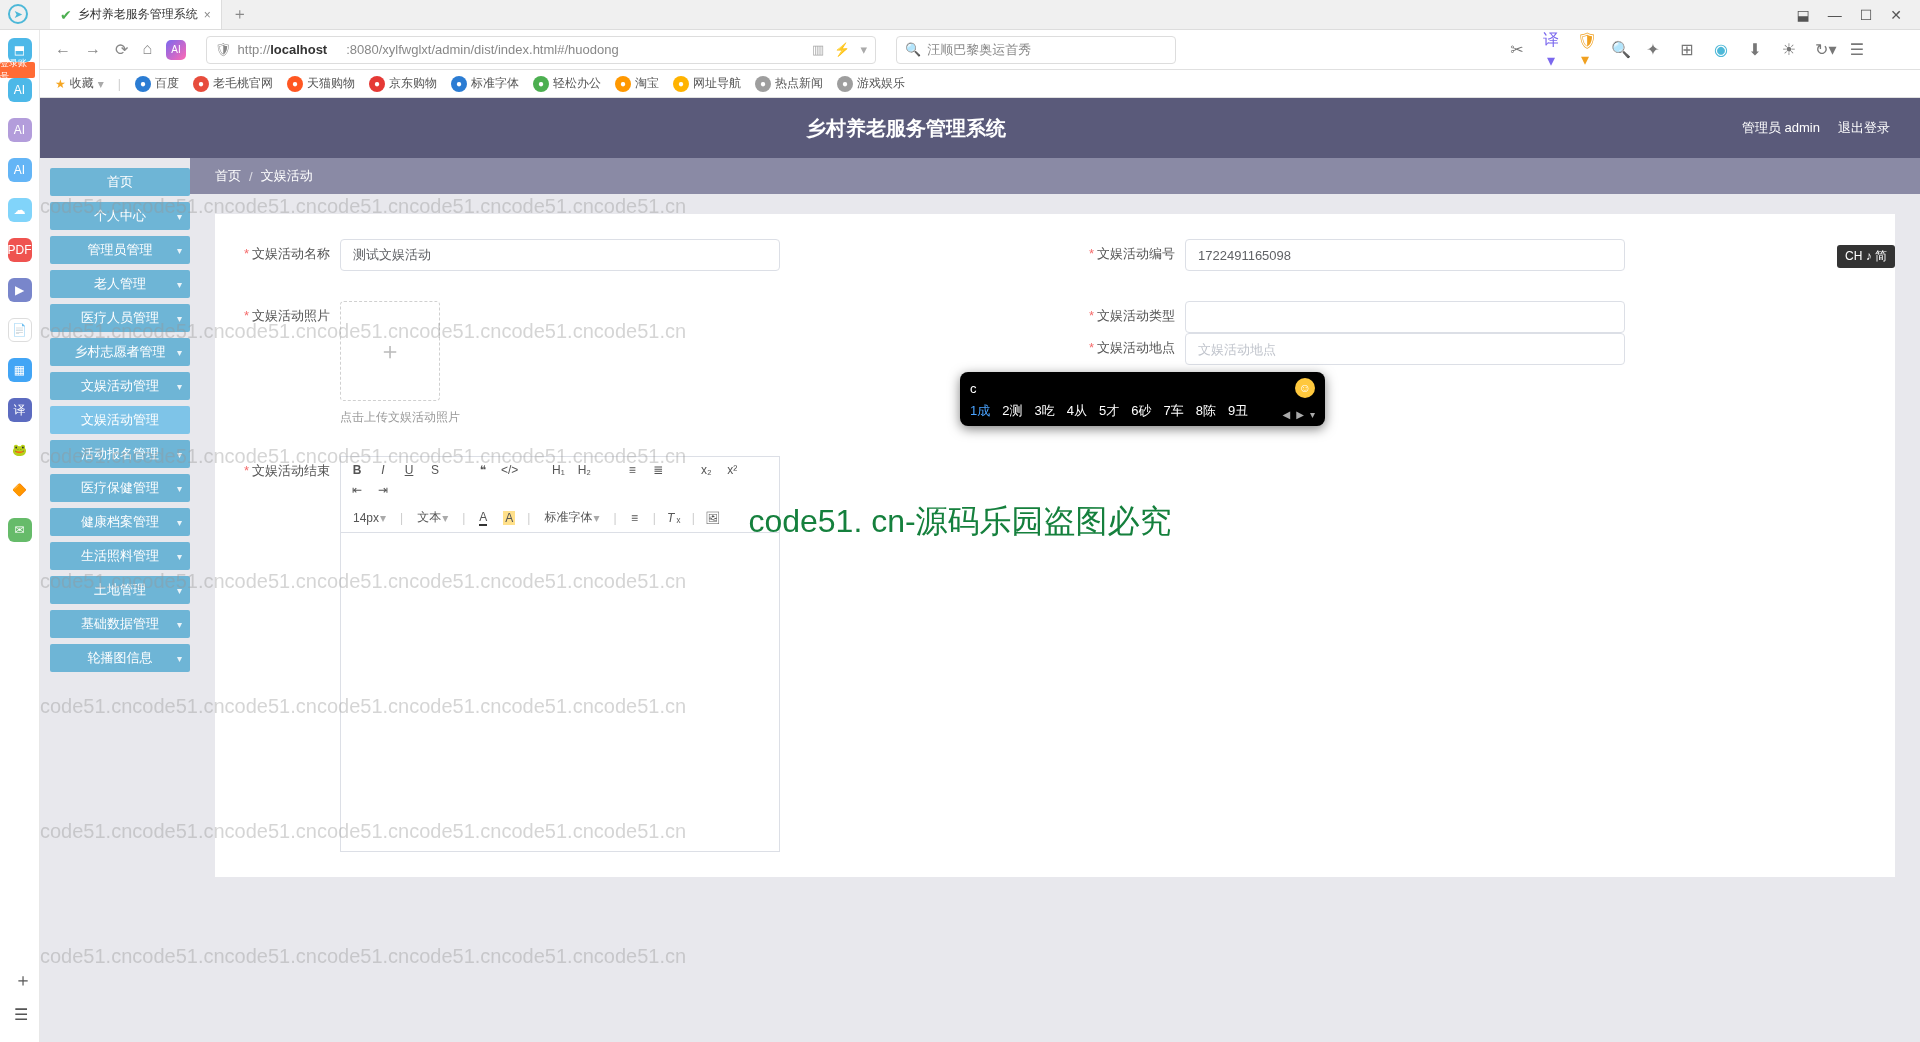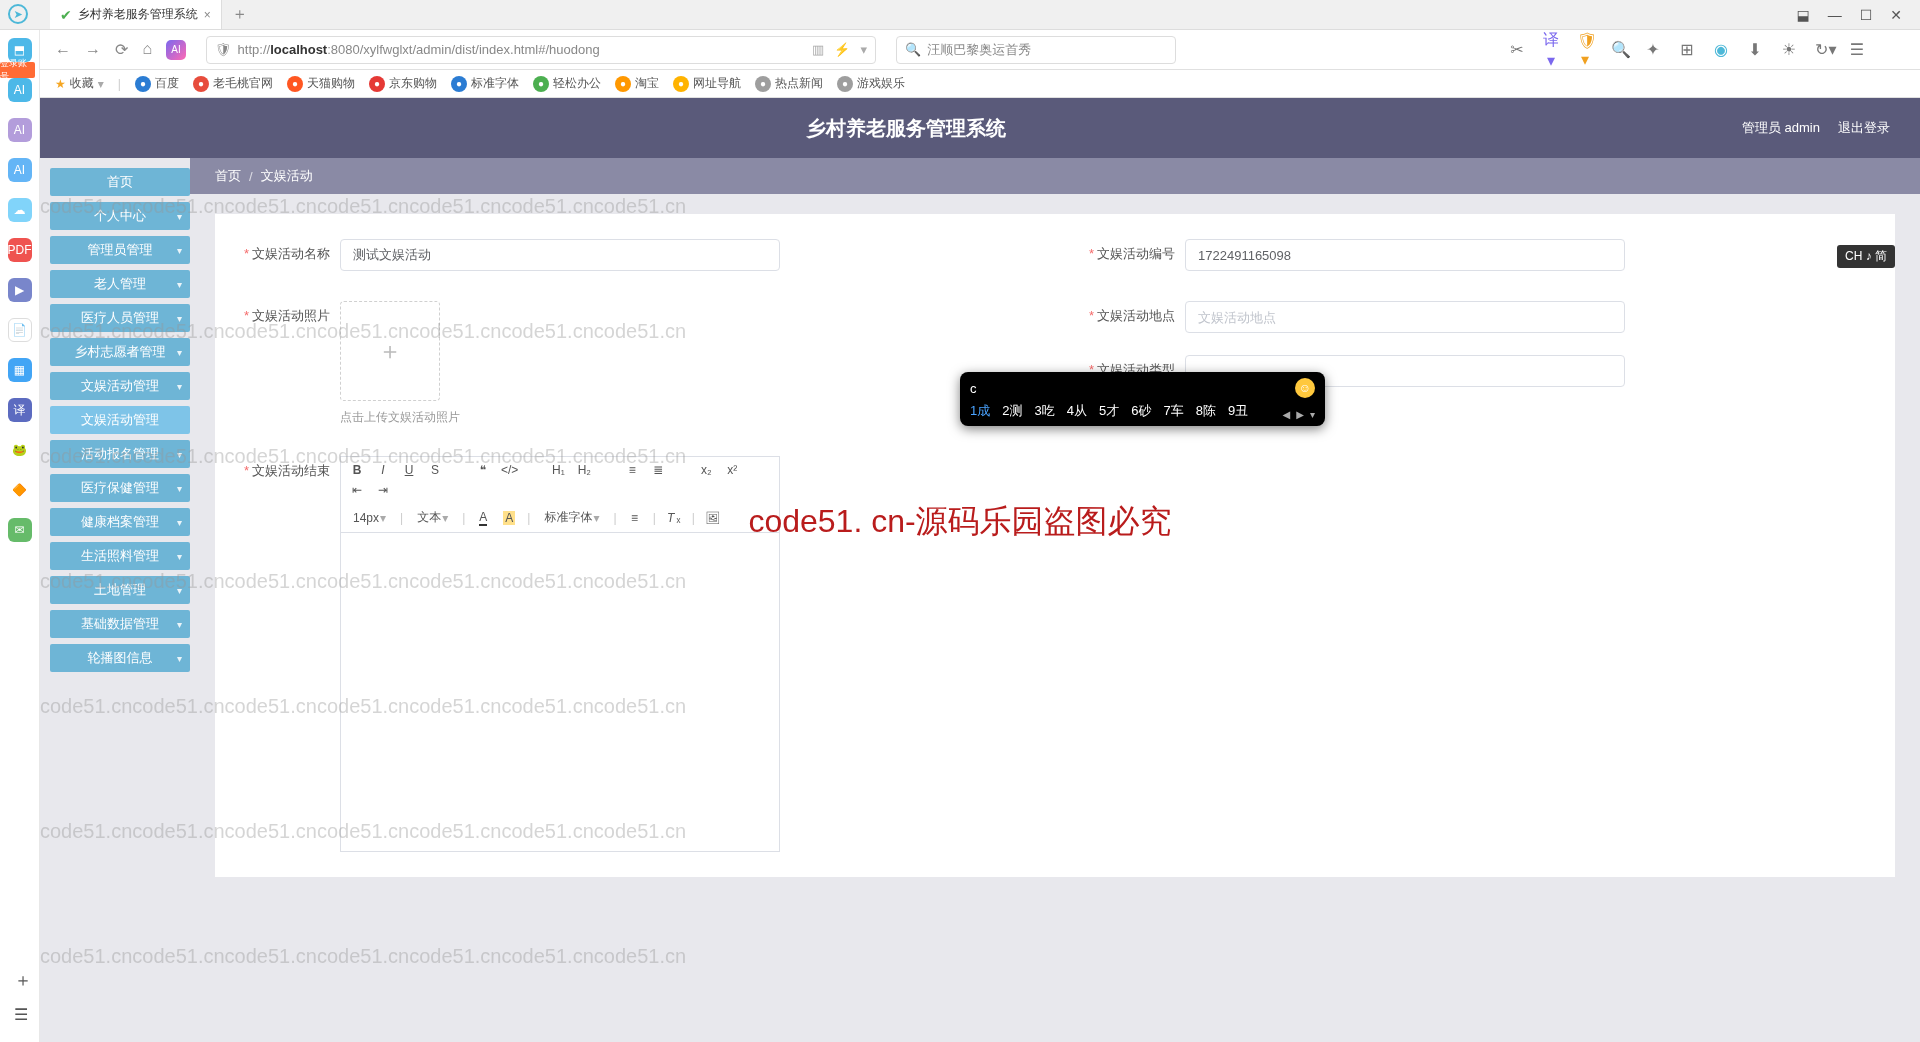--- a/index.html
+++ b/index.html
@@ -11,21 +11,21 @@
 .tab .favicon-green { color: #4caf50; font-size: 14px; }
 .tab .close { color: #888; }
 .new-tab { padding: 0 10px; color: #888; font-size: 16px; }
 .win-controls { margin-left: auto; display: flex; gap: 18px; padding-right: 18px; font-size: 14px; color: #555; }
 
 .browser-toolbar { height: 40px; background: #fff; display: flex; align-items: center; padding: 0 55px 0 55px; gap: 10px; border-bottom: 1px solid #e0e0e0; }
 .nav-arrows { display: flex; gap: 14px; color: #888; font-size: 16px; }
 .url-bar { flex: 0 0 670px; height: 28px; border: 1px solid #ddd; border-radius: 4px; display: flex; align-items: center; padding: 0 8px; font-size: 13px; color: #333; gap: 6px; margin-left: 10px; }
 .url-bar .shield { color: #888; }
 .url-bar .url-host { color: #333; font-weight: bold; }
-.url-bar .url-rest { color: #888; }
+.url-bar .url-rest { color: #888; padding-left: 19px; }
 .url-icons { display: flex; gap: 10px; color: #888; margin-left: 4px; }
 .search-bar { flex: 0 0 280px; height: 28px; border: 1px solid #ddd; border-radius: 4px; display: flex; align-items: center; padding: 0 8px; font-size: 13px; color: #888; gap: 6px; margin-left: 10px; }
 .right-icons { margin-left: auto; display: flex; gap: 18px; color: #777; font-size: 16px; align-items: center; }
 .right-icons span { width: 16px; text-align: center; }
 
 .bookmark-bar { height: 28px; background: #fff; display: flex; align-items: center; padding: 0 55px; gap: 14px; font-size: 12px; color: #555; border-bottom: 1px solid #e0e0e0; }
 .bookmark-bar .bm { display: flex; align-items: center; gap: 4px; cursor: pointer; }
 .bookmark-bar .bm-icon { width: 16px; height: 16px; border-radius: 50%; display: inline-flex; align-items: center; justify-content: center; font-size: 10px; }
 
 
@@ -71,21 +71,21 @@
 .ime-top { display: flex; align-items: center; justify-content: space-between; }
 .ime-input { color: #fff; }
 .ime-emoji { width: 20px; height: 20px; border-radius: 50%; background: #ffc83d; display: inline-flex; align-items: center; justify-content: center; font-size: 12px; }
 .ime-candidates { display: flex; gap: 12px; align-items: flex-end; flex-wrap: nowrap; }
 .ime-candidates .cand { white-space: nowrap; }
 .ime-candidates .cand.sel { color: #4aa3ff; }
 .ime-arrows { margin-left: auto; display: flex; gap: 6px; color: #aaa; font-size: 10px; }
 
 
 .watermark-row { position: absolute; left: 40px; right: 0; display: flex; justify-content: flex-start; pointer-events: none; font-size: 20px; color: rgba(150,150,150,0.4); font-family: Arial; }
-.watermark-center { position: absolute; left: 50%; top: 500px; transform: translateX(-50%); font-size: 32px; color: #b91c1c; font-weight: 400; pointer-events: none; white-space: nowrap; }
+.watermark-center { position: absolute; left: 50%; top: 500px; transform: translateX(-50%); font-size: 32px; color: #15803d; font-weight: 400; pointer-events: none; white-space: nowrap; }
 
 .ime-badge { position: absolute; right: 25px; top: 208px; background: #333; color: #fff; font-size: 12px; padding: 3px 8px; border-radius: 3px; display: flex; align-items: center; gap: 4px; margin-top: 37px; }
 
 .browser-left-icon { position: absolute; left: 8px; top: 4px; width: 20px; height: 20px; border: 2px solid #4db8d8; border-radius: 50%; display: flex; align-items: center; justify-content: center; color: #4db8d8; font-size: 11px; }
 
 .bottom-plus { position: absolute; left: 14px; bottom: 50px; font-size: 18px; color: #555; }
 .bottom-menu { position: absolute; left: 14px; bottom: 18px; font-size: 16px; color: #555; }
 </style>
 </head>
 <body>
@@ -304,27 +304,27 @@
 
         <div class="form-row">
           <div class="form-label"><span class="req">*</span><span>文娱活动照片</span></div>
           <div>
             <div class="upload-box">＋</div>
             <div class="upload-hint">点击上传文娱活动照片</div>
           </div>
         </div>
 
         <div>
+          <div class="form-row">
+            <div class="form-label"><span class="req">*</span><span>文娱活动类型</span></div>
+            <input class="form-input" style="">
+          </div>
           <div class="form-row" style="margin-bottom:22px">
             <div class="form-label"><span class="req">*</span><span>文娱活动地点</span></div>
             <input class="form-input" placeholder="文娱活动地点" style="">
-          </div>
-          <div class="form-row">
-            <div class="form-label"><span class="req">*</span><span>文娱活动类型</span></div>
-            <input class="form-input" style="">
           </div>
         </div>
 
         <div class="form-row full">
           <div class="form-label"><span class="req">*</span><span>文娱活动结束</span></div>
           <div class="editor-wrap">
             <div class="editor-toolbar">
               <span class="tb-btn">
                   <b>B</b>
                 </span>

